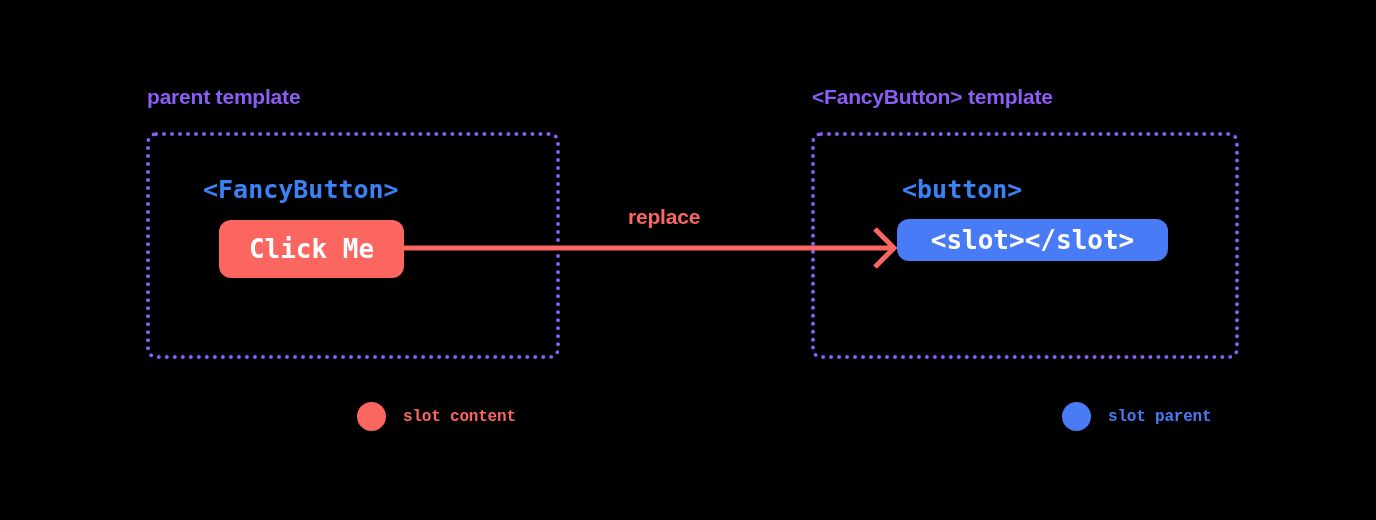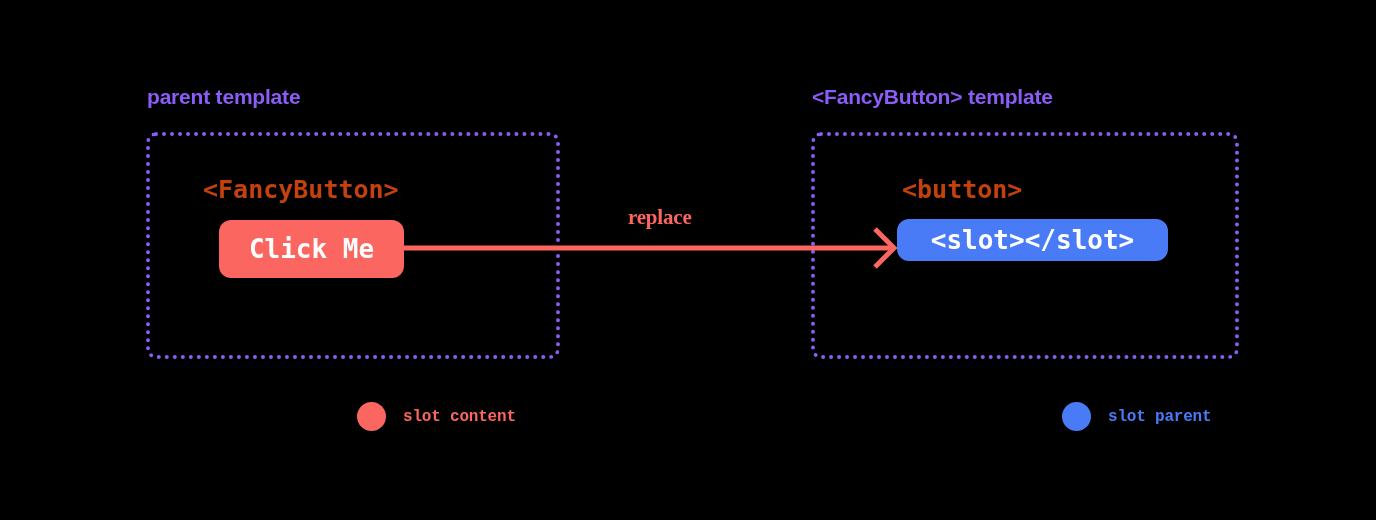--- a/index.html
+++ b/index.html
@@ -43,21 +43,21 @@
   }
   #box-parent { left: 146px; top: 132px; width: 414px; height: 227px; }
   #box-fancy  { left: 811px; top: 132px; width: 428px; height: 227px; }
 
   
   .code-line {
     position: absolute;
     font-family: "DejaVu Sans Mono", "Liberation Mono", monospace;
     font-weight: bold;
     font-size: 25px;
-    color: #c2410c;
+    color: #3b82f6;
     white-space: pre;
     letter-spacing: 0px;
   }
   #code-open-fancy  { left: 203px; top: 175px; }
   #code-close-fancy { left: 203px; top: 296px; }
   #code-open-btn    { left: 902px; top: 175px; }
   #code-close-btn   { left: 897px; top: 296px; }
 
   
   .chip {
@@ -89,21 +89,21 @@
     left: 398px;
     top: 222px;
     width: 504px;
     height: 52px;
     overflow: visible;
   }
   #arrow-label {
     position: absolute;
     left: 628px;
     top: 205px;
-    font-family: Liberation Serif, serif;
+    font-family: Liberation Sans, sans-serif;
     font-weight: bold;
     font-size: 21px;
     color: #fb6660;
     white-space: nowrap;
     letter-spacing: -0.2px;
   }
 
   
   .legend {
     position: absolute;

